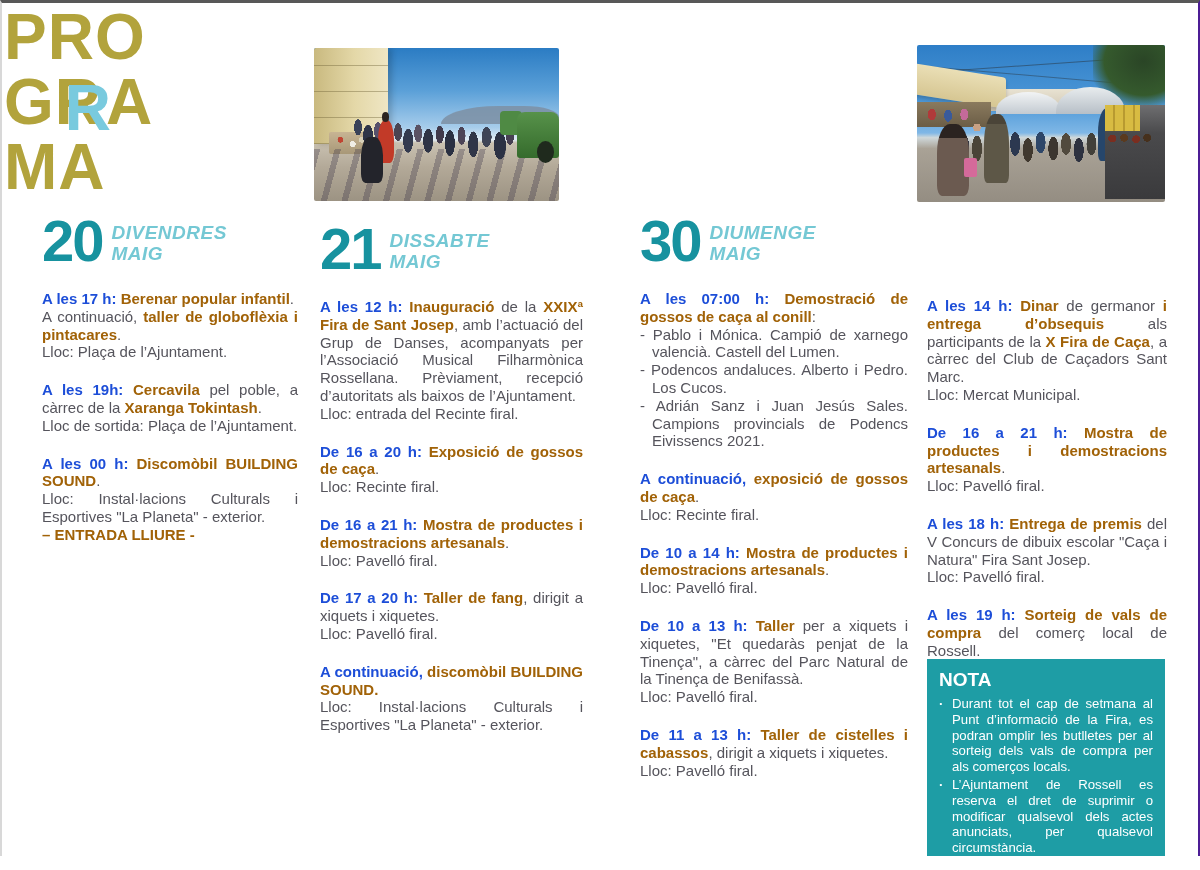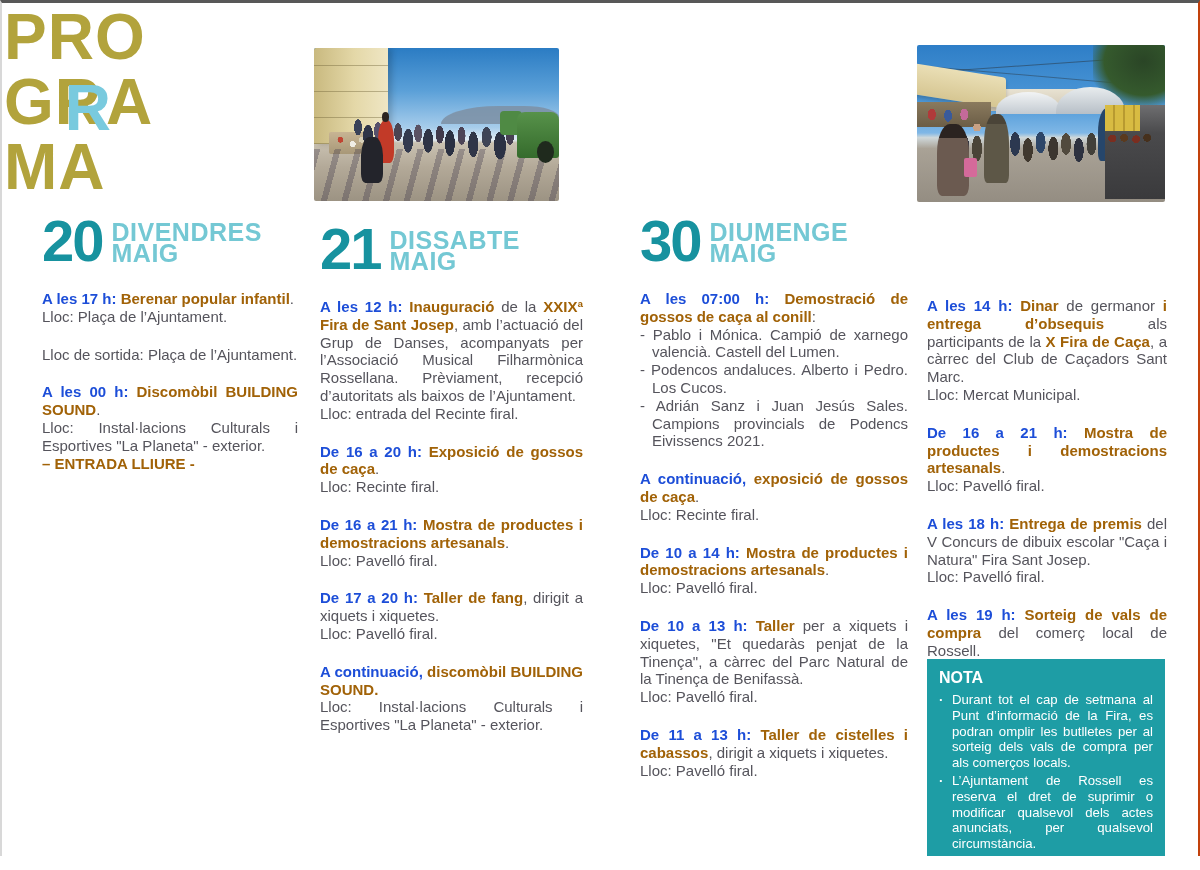--- a/index.html
+++ b/index.html
@@ -1,45 +1,45 @@
 <!DOCTYPE html>
 <html lang="ca"><head>
 <meta charset="utf-8">
 <style>
   * { margin:0; padding:0; box-sizing:border-box; }
   html,body { background:#ffffff; }
   #page {
     position:relative; width:1200px; height:856px; background:#fff;
     font-family:"Liberation Sans","DejaVu Sans",sans-serif;
-    border-top:3px solid #585858; border-left:2px solid #d8d8d8; border-right:2px solid #c2410c;
+    border-top:3px solid #585858; border-left:2px solid #d8d8d8; border-right:2px solid #4c1d95;
     overflow:hidden;
   }
   
   .logo { position:absolute; left:2px; top:2px; font-weight:bold; font-size:64px; line-height:65px; letter-spacing:1px; }
   .logo .gold { color:#b2a33c; }
   .logo .blue { color:#79cade; }
   .r-wrap { position:relative; display:inline-block; }
   .r-blue { position:absolute; left:10px; top:6px; z-index:2; }
   .logo-a { position:relative; z-index:1; margin-left:4px; }
   
   .column { position:absolute; }
   .day-header { display:flex; align-items:center; margin-bottom:24px; }
   .day-num { font-size:58px; line-height:50px; font-weight:bold; color:#17929f; letter-spacing:-2px; margin-right:9px; }
-  .day-name { padding-top:3px; font-size:25px; line-height:21px; color:#74c8d4; letter-spacing:.5px; font-weight:bold; }
+  .day-name { padding-top:3px; font-size:19px; line-height:21px; color:#74c8d4; letter-spacing:.5px; font-weight:bold;font-style:italic; }
   .day-name span { display:block; }
   .events { }
   .event { margin-bottom:20px; }
   .para { font-size:15px; line-height:17.8px; text-align:justify; color:#55545c; }
   .para.bullet { padding-left:12px; text-indent:-12px; }
   .seg-time { color:#1d4ed8; font-weight:bold; }
   .seg-bold { color:#a16207; font-weight:bold; }
   .seg-plain { color:#55545c; }
   
   .note { position:absolute; left:925px; top:656px; width:238px; background:#1e9da5; color:#fff; padding:10px 12px 12px 12px; }
-  .note-title { font-size:16px; font-weight:bold; margin-bottom:5px; }
+  .note-title { font-size:19px; font-weight:bold; margin-bottom:5px; }
   .note-item { display:flex; font-size:13.2px; line-height:15.8px; text-align:justify; margin-bottom:2px; }
   .note-item .dot { width:13px; flex:0 0 13px; font-weight:bold; }
   
   .photo { position:absolute; overflow:hidden; border-radius:2px; }
   .photo > div { position:absolute; }
   #photo1 { left:312px; top:45px; width:245px; height:153px; }
   .p1-bg { inset:0; background:linear-gradient(180deg,#2b7cc3 0%,#5ba0d8 28%,#a7cdeb 52%,#e2edf5 60%,#c9c1b1 62%,#b3a998 78%,#9c9383 100%); }
   .p1-mountains { left:52%; top:38%; width:48%; height:12%; background:#7d8fa3; border-radius:100% 60% 0 0/200% 120% 0 0; opacity:.85; }
   .p1-building { left:0; top:0; width:30%; height:63%;
     background-image:repeating-linear-gradient(0deg, rgba(105,92,50,.4) 0 1.5px, rgba(0,0,0,0) 1.5px 26px),
@@ -166,23 +166,25 @@
     <div class="day-header">
       <span class="day-num">20</span>
       <span class="day-name">
         <span>DIVENDRES</span>
         <span>MAIG</span>
       </span>
     </div>
     <div class="events">
         <div class="event">
           <p class="para"><span class="seg-time">A les 17 h: </span><span class="seg-bold">Berenar popular infantil</span><span class="seg-plain">.</span></p>
+          <p class="para"><span class="seg-plain">A continuació, </span><span class="seg-bold">taller de globoflèxia i pintacares</span><span class="seg-plain">.</span></p>
           <p class="para"><span class="seg-plain">Lloc: Plaça de l’Ajuntament.</span></p>
         </div>
         <div class="event">
+          <p class="para"><span class="seg-time">A les 19h: </span><span class="seg-bold">Cercavila</span><span class="seg-plain"> pel poble, a càrrec de la </span><span class="seg-bold">Xaranga Tokintash</span><span class="seg-plain">.</span></p>
           <p class="para"><span class="seg-plain">Lloc de sortida: Plaça de l’Ajuntament.</span></p>
         </div>
         <div class="event">
           <p class="para"><span class="seg-time">A les 00 h: </span><span class="seg-bold">Discomòbil BUILDING SOUND</span><span class="seg-plain">.</span></p>
           <p class="para"><span class="seg-plain">Lloc: Instal·lacions Culturals i Esportives "La Planeta" - exterior.</span></p>
           <p class="para"><span class="seg-bold">– ENTRADA LLIURE -</span></p>
         </div>
       </div>
   </div>
 

